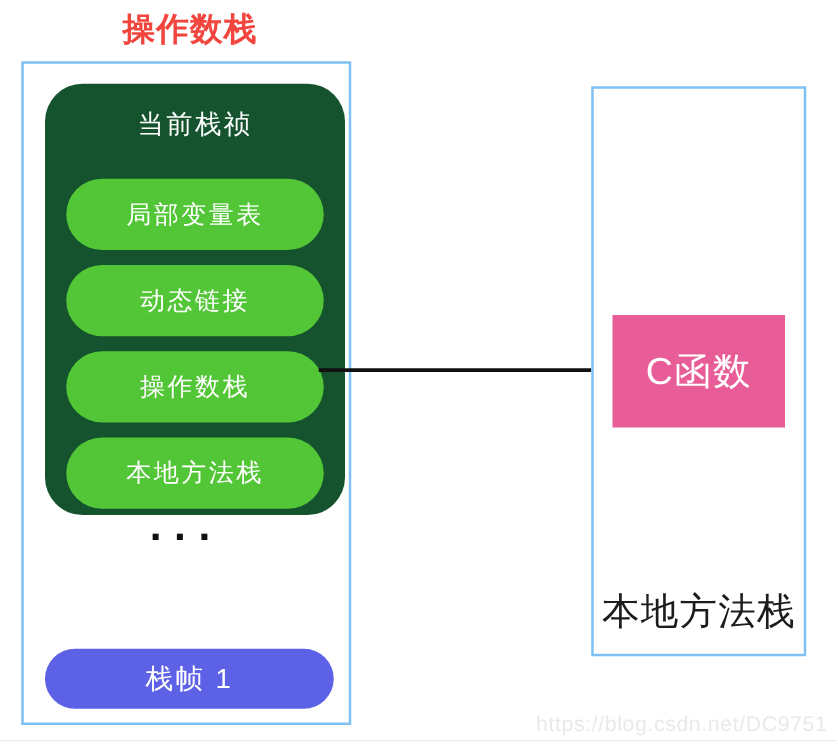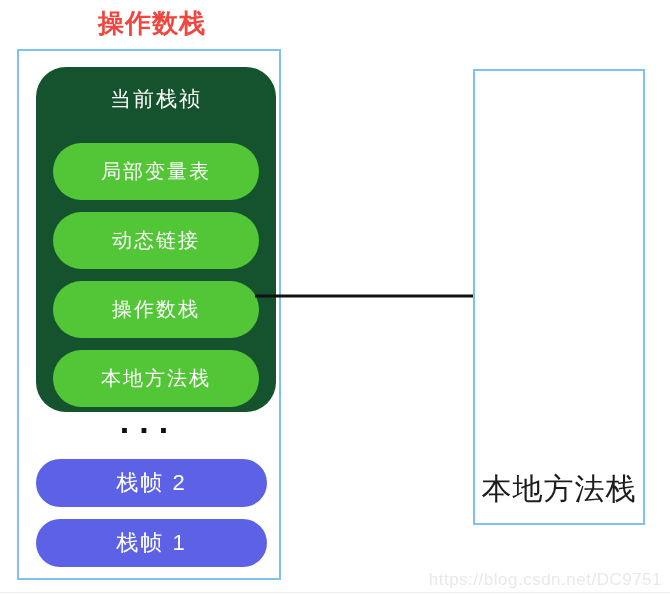--- a/index.html
+++ b/index.html
@@ -75,30 +75,30 @@
       <div class="frame-header">当前栈祯</div>
 
       <div class="frame-part">局部变量表</div>
       <div class="frame-part">动态链接</div>
       <div class="frame-part">操作数栈</div>
       <div class="frame-part">本地方法栈</div>
     </div>
 
     <div class="ellipsis">...</div>
 
-    <div class="stack-pill pill-2">栈帧 2</div>
     <div class="stack-pill pill-1">栈帧 1</div>
   </div>
 
   <svg class="arrow-svg" viewBox="0 0 240 24" xmlns="http://www.w3.org/2000/svg">
     <line x1="2" y1="12" x2="224" y2="12" stroke="#111111" stroke-width="3"></line>
     <polygon points="222,4 238,12 222,20" fill="#111111"></polygon>
   </svg>
 
   <div class="native-box">
+    <div class="c-func">C函数</div>
     <div class="native-label">本地方法栈</div>
   </div>
 
   <div class="watermark">https://blog.csdn.net/DC9751</div>
 
   <div class="bottom-line"></div>
 
 </div>
 
 </body></html>

